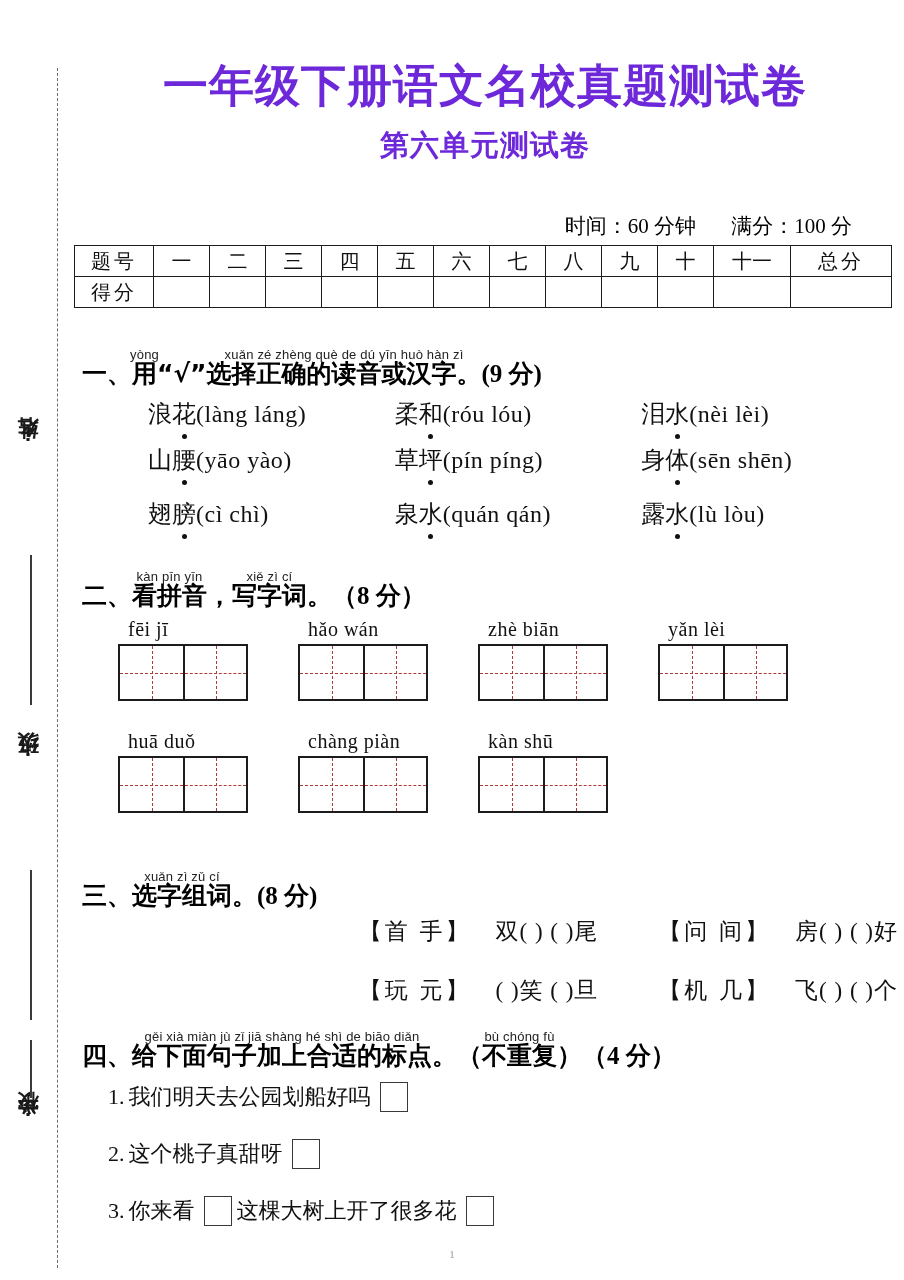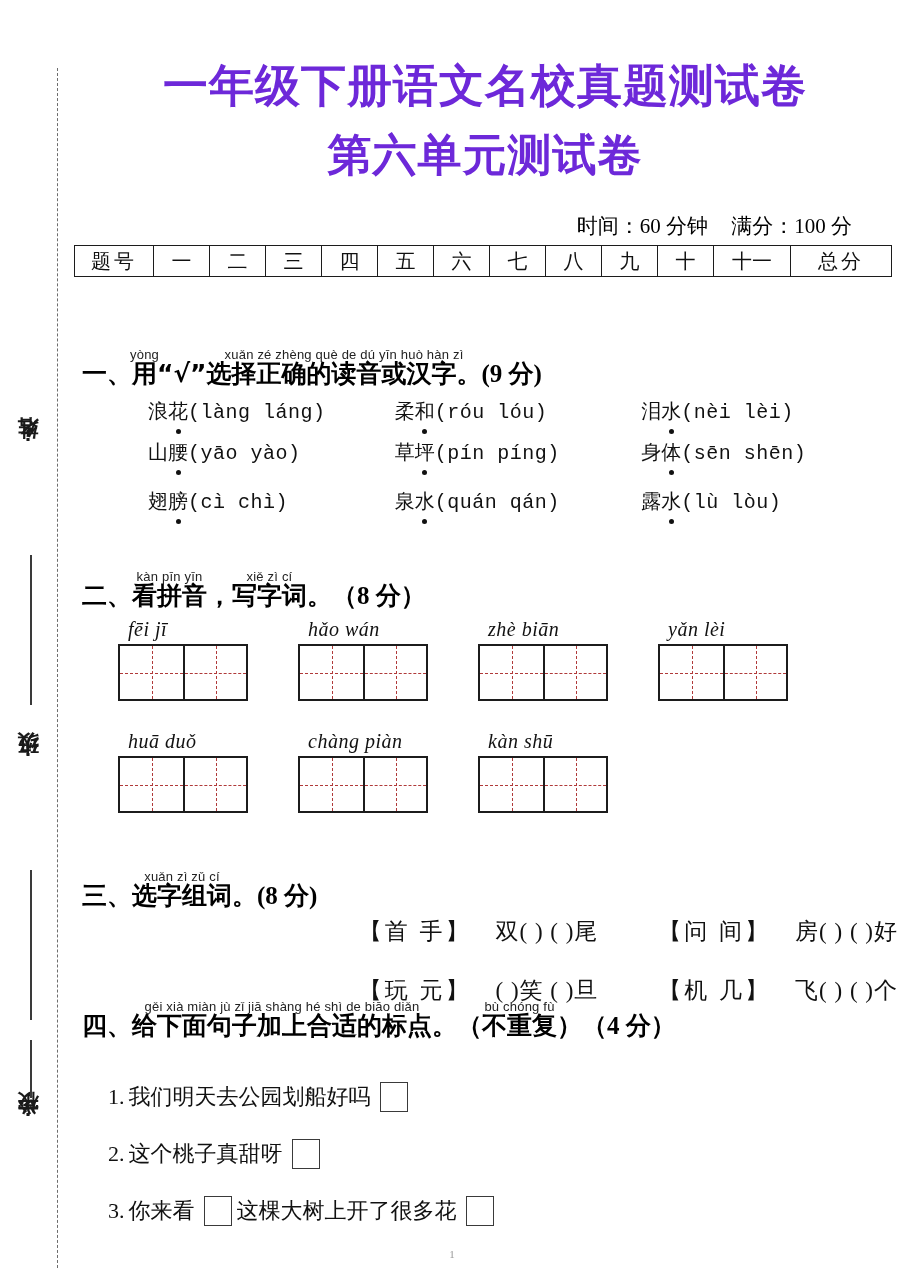--- a/index.html
+++ b/index.html
@@ -62,33 +62,33 @@
     font-weight: 700;
     color: #6d28d9;
   }
   #main-title {
     top: 56px;
     font-size: 45px;
     letter-spacing: 1px;
   }
   #sub-title {
     top: 126px;
-    font-size: 44px;
+    font-size: 29px;
     letter-spacing: 1px;
   }
   #exam-meta {
     position: absolute;
     top: 212px;
     right: 52px;
     font-size: 21px;
     font-family: "Liberation Serif", "DejaVu Serif", serif;
     color: #000;
     white-space: nowrap;
   }
-  #exam-meta span { margin-left: 18px; }
+  #exam-meta span { margin-left: 30px; }
   #exam-meta span:first-child { margin-left: 0; }
 
   
   #score-table {
     position: absolute;
     left: 74px;
     top: 245px;
     width: 778px;
     border-collapse: collapse;
     table-layout: fixed;
@@ -135,22 +135,22 @@
     position: absolute;
     left: 148px;
     width: 740px;
   }
   .word-row {
     display: flex;
     margin-bottom: 14px;
   }
   .word-cell {
     width: 247px;
-    font-size: 20px;
-    font-family: Liberation Mono, monospace;
+    font-size: 24px;
+    font-family: Liberation Serif, serif;
     white-space: nowrap;
     position: relative;
   }
   .dotted-char {
     position: relative;
     display: inline-block;
   }
   .dotted-char::after {
     content: "";
     position: absolute;
@@ -162,21 +162,20 @@
     border-radius: 50%;
     background: #111;
   }
   .py { letter-spacing: 0.5px; }
 
   
   .pin-block {
     position: absolute;
     left: 118px;
     width: 770px;
-    font-style: italic;
   }
   .pin-row {
     display: flex;
   }
   .pin-item {
     width: 180px;
     text-align: left;
   }
   .pin-text {
     font-size: 20px;
@@ -306,20 +305,35 @@
         <td class="num-cell">四</td>
         <td class="num-cell">五</td>
         <td class="num-cell">六</td>
         <td class="num-cell">七</td>
         <td class="num-cell">八</td>
         <td class="num-cell">九</td>
         <td class="num-cell">十</td>
         <td class="wide-cell">十一</td>
         <td class="total-cell">总分</td>
       </tr>
+      <tr>
+        <td class="hdr-cell">得分</td>
+        <td class="num-cell"></td>
+        <td class="num-cell"></td>
+        <td class="num-cell"></td>
+        <td class="num-cell"></td>
+        <td class="num-cell"></td>
+        <td class="num-cell"></td>
+        <td class="num-cell"></td>
+        <td class="num-cell"></td>
+        <td class="num-cell"></td>
+        <td class="num-cell"></td>
+        <td class="wide-cell"></td>
+        <td class="total-cell"></td>
+      </tr>
     </tbody>
   </table>
 
   <div class="section-head" style="top:348px;">
     <span class="sec-num">一、</span><ruby><span>用</span><rt>yòng</rt></ruby><span>“√”</span><ruby><span>选择正确的读音或汉字。</span><rt>xuǎn zé zhèng què de dú yīn huò hàn zì</rt></ruby><span class="pts">(9 分)</span>
   </div>
 
   <div class="word-grid" style="top:398px;">
     <div class="word-row">
       <div class="word-cell"><span>浪</span><span class="dotted-char">花</span><span class="py">(làng  láng)</span></div>
@@ -406,21 +420,21 @@
   </div>
 
   <div class="choose-row" style="top:916px;">
     <span class="grp"><span class="brk">【首  手】</span><span class="gap1"></span><span class="paren">双(    ) (     )尾</span></span><span class="gap2"></span><span class="grp"><span class="brk">【问  间】</span><span class="gap1"></span><span class="paren">房(    ) (     )好</span></span>
   </div>
 
   <div class="choose-row" style="top:975px;">
     <span class="grp"><span class="brk">【玩  元】</span><span class="gap1"></span><span class="paren">(    )笑 (     )旦</span></span><span class="gap2"></span><span class="grp"><span class="brk">【机  几】</span><span class="gap1"></span><span class="paren">飞(    ) (     )个</span></span>
   </div>
 
-  <div class="section-head" style="top:1000px;">
+  <div class="section-head" style="top:1030px;">
     <span class="sec-num">四、</span><ruby><span>给下面句子加上合适的标点</span><rt>gěi xià miàn jù zǐ jiā shàng hé shì de biāo diǎn</rt></ruby><span>。</span><ruby><span>（不重复）</span><rt>bù chóng fù</rt></ruby><span class="pts">（4 分）</span>
   </div>
 
   <div class="sentence" style="top:1082px;">
     <span class="txt">1.</span>
       <span class="txt">我们明天去公园划船好吗</span>
       <span class="punct-box"></span>
   </div>
 
   <div class="sentence" style="top:1139px;">

